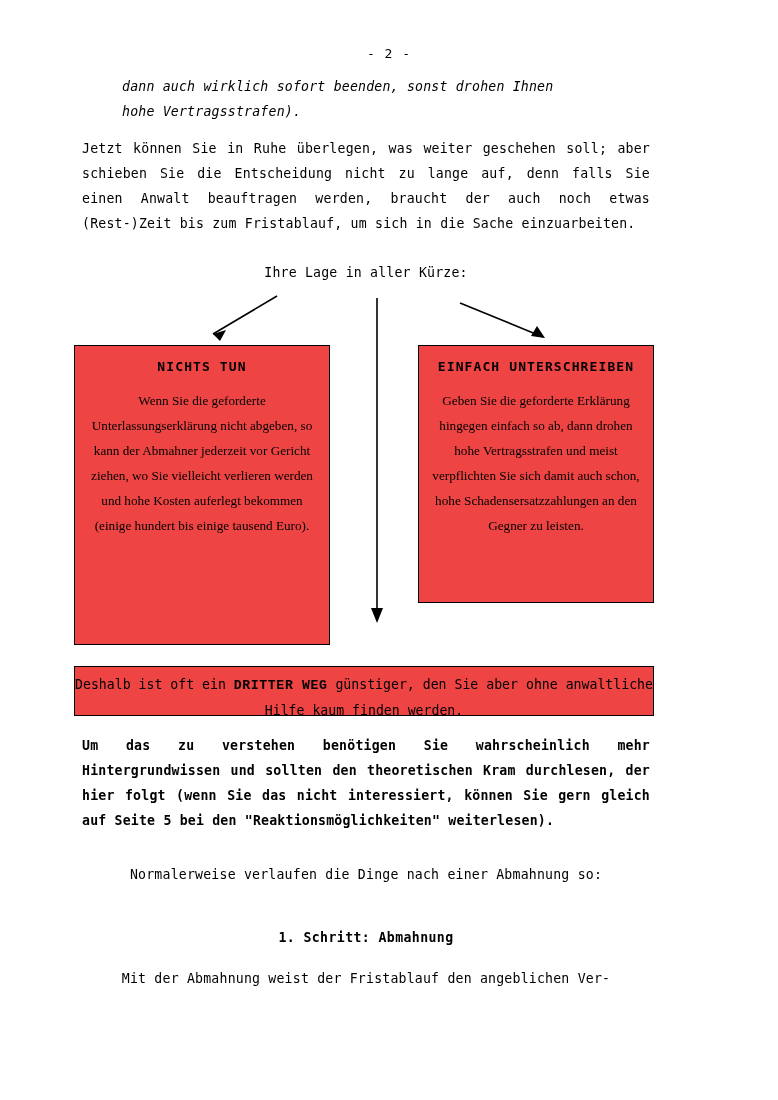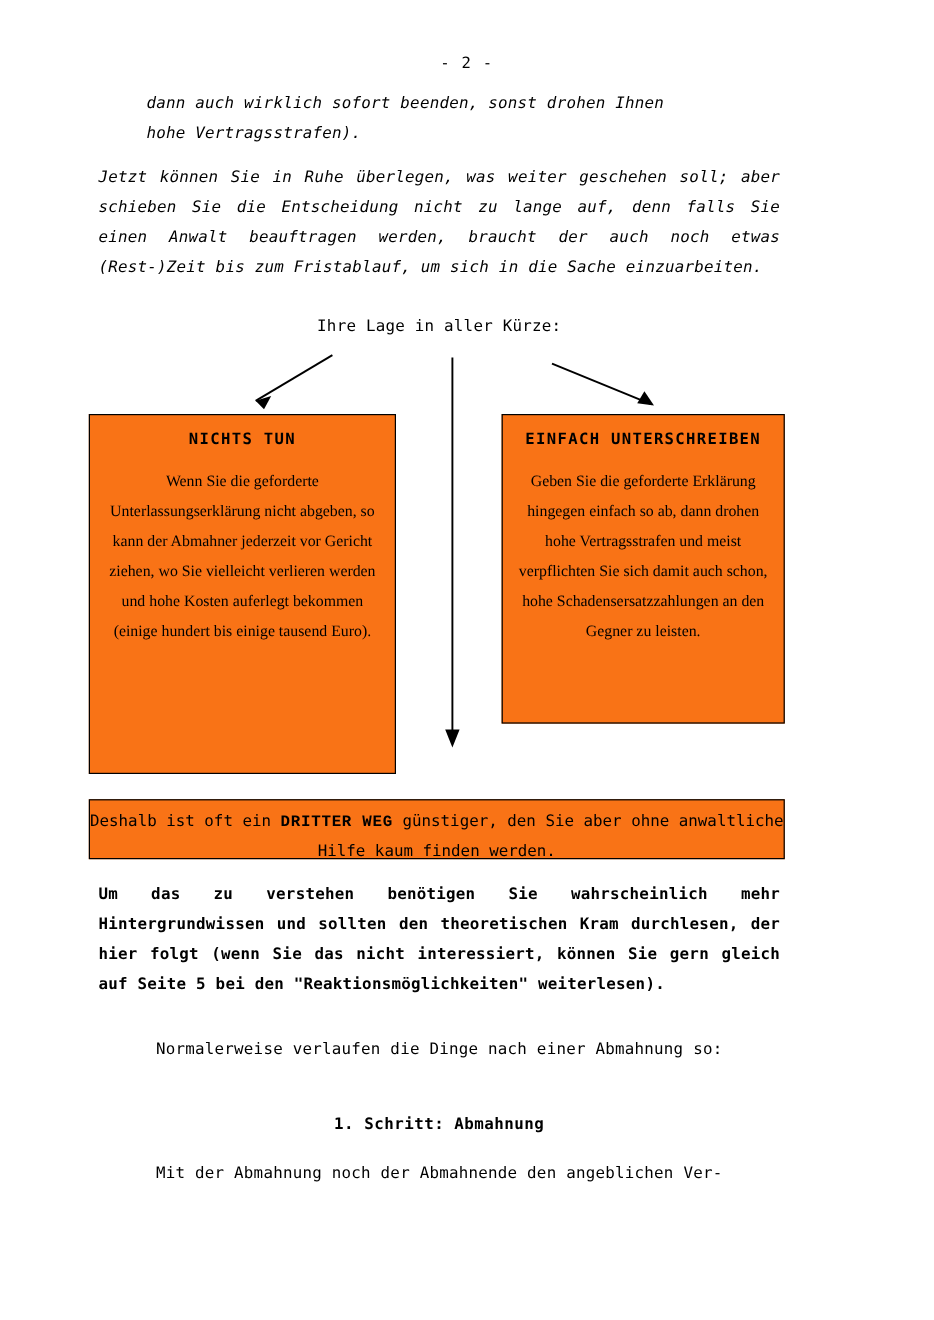--- a/index.html
+++ b/index.html
@@ -34,33 +34,33 @@
     position: absolute;
     font-size: 13.2px;
     line-height: 25px;
     text-align: justify;
     white-space: pre-wrap;
     letter-spacing: 0.2px;
   }
   .para.nojust { text-align: center; }
 
   #p1 { left: 122px; top: 74px;  width: 528px; font-style: italic; }
-  #p2 { left: 82px;  top: 136px; width: 568px; font-style: italic; }
+  #p2 { left: 82px;  top: 136px; width: 568px; }
   #p3 { left: 82px;  top: 260px; width: 568px; }
   #p4 { left: 82px;  top: 733px; width: 568px; font-weight: bold; }
   #p5 { left: 82px;  top: 862px; width: 568px; }
   #p6 { left: 82px;  top: 925px; width: 568px; font-weight: bold; letter-spacing: 0.4px; }
   #p7 { left: 82px;  top: 966px; width: 568px; }
 
   
   .box {
     position: absolute;
     border: 1px solid #000000;
     box-sizing: border-box;
-    background: #f97316;
+    background: #ef4444;
   }
   #box-left {
     left: 74px;
     top: 345px;
     width: 256px;
     height: 300px;
   }
   #box-right {
     left: 418px;
     top: 345px;
@@ -153,16 +153,16 @@
     <div class="box-body">Geben Sie die geforderte Erklärung hingegen einfach so ab, dann drohen hohe Vertragsstrafen und meist verpflichten Sie sich damit auch schon, hohe Schadensersatzzahlungen an den Gegner zu leisten.</div>
   </div>
 
   <div class="box" id="box-third">
     <div class="third-text"><span>Deshalb ist oft ein </span><b>DRITTER WEG</b><span> günstiger, den Sie aber ohne anwaltliche Hilfe kaum finden werden.</span></div>
   </div>
 
   <div class="para" id="p4">Um das zu verstehen benötigen Sie wahrscheinlich mehr Hintergrundwissen und sollten den theoretischen Kram durchlesen, der hier folgt (wenn Sie das nicht interessiert, können Sie gern gleich auf Seite 5 bei den "Reaktionsmöglichkeiten" weiterlesen).</div>
   <div class="para nojust" id="p5">Normalerweise verlaufen die Dinge nach einer Abmahnung so:</div>
   <div class="para nojust" id="p6">1. Schritt: Abmahnung</div>
-  <div class="para nojust" id="p7">Mit der Abmahnung noch der Abmahnende den angeblichen Ver-</div>
+  <div class="para nojust" id="p7">Mit der Abmahnung weist der Fristablauf den angeblichen Ver-</div>
 
 
 </div>
 
 </body></html>

